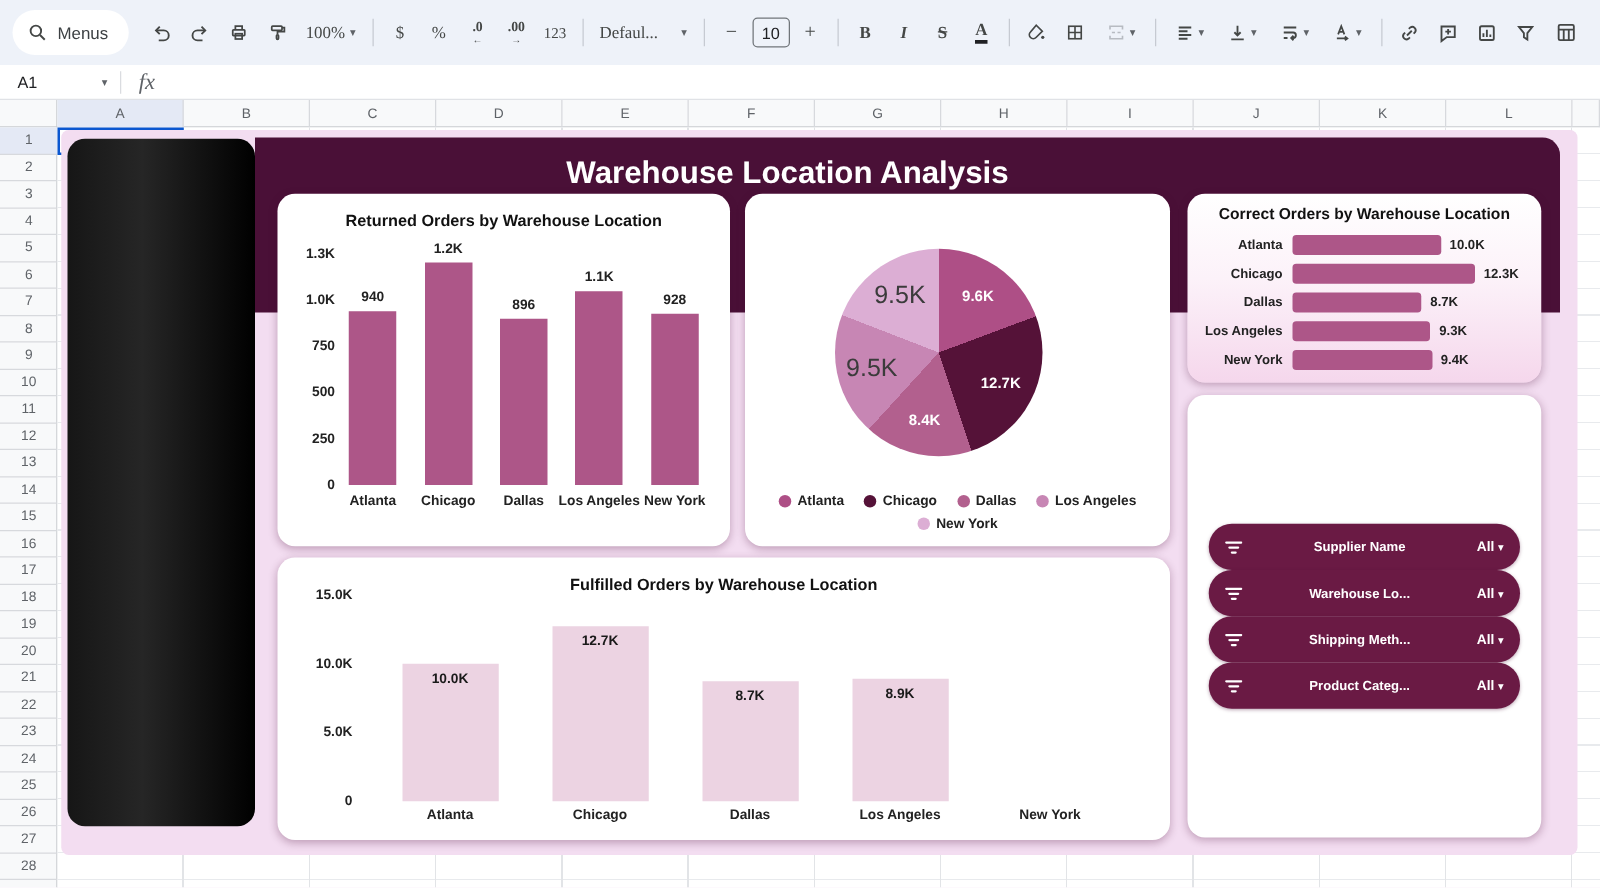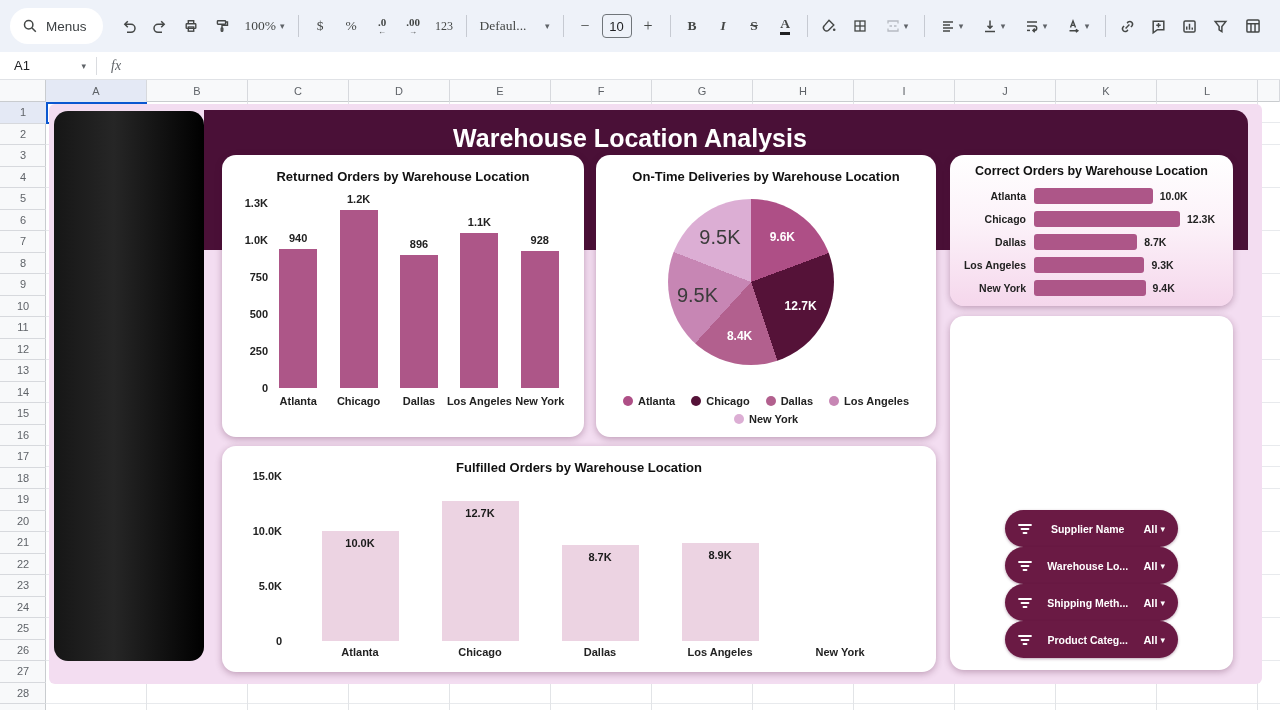--- a/index.html
+++ b/index.html
@@ -28,21 +28,21 @@
   .decdig .arr { font-size:8px; margin-top:0; font-weight:400;}
   .muted { color:#b7bbc2; }
   .muted svg * { stroke:#b7bbc2 !important; }
 
   
   .formula-bar { position:absolute; left:0; top:52px; width:1280px; height:28px; background:#fff;
                  border-bottom:1px solid #e0e2e6; display:flex; align-items:center; }
   .name-box { width:96px; display:flex; align-items:center; justify-content:space-between;
               padding:0 10px 0 14px; font-size:13px; color:#202124; height:100%; }
   .fb-sep { width:1px; height:18px; background:#dadce0; }
-  .fx { font-style:italic; font-family:"Liberation Serif", serif; color:#5f6368; font-size:14px; margin-left:14px; }
+  .fx { font-style:italic; font-family:"Liberation Serif", serif; color:#5f6368; font-size:18px; margin-left:14px; }
 
   
   .corner { position:absolute; left:0; top:80px; width:46px; height:22px; background:#f8f9fa;
             border-right:1px solid #c9cccf; border-bottom:1px solid #c9cccf; }
   .col-headers { position:absolute; left:46px; top:80px; width:1234px; height:22px; background:#f8f9fa;
                  border-bottom:1px solid #c9cccf; }
   .col-h { position:absolute; top:0; height:22px; border-right:1px solid #d7d9dd; display:flex;
            align-items:center; justify-content:center; font-size:11px; color:#5f6368; }
   .row-headers { position:absolute; left:0; top:102px; width:46px; height:608px; background:#f8f9fa;
                  border-right:1px solid #c9cccf; }
@@ -63,21 +63,21 @@
   .purple-band { position:absolute; left:155px; top:6px; width:1044px; height:140px;
                  background:#4a1037; border-radius:0 14px 0 0; }
   .dash-title { position:absolute; left:231px; top:20px; width:700px; text-align:center;
                 color:#fff; font-size:25px; font-weight:700; }
   .card { position:absolute; background:#fff; border-radius:14px; box-shadow:0 2px 7px rgba(70,10,50,.30); }
   #card-returned  { left:173px; top:51px;  width:362px; height:282px; }
   #card-pie       { left:547px; top:51px;  width:340px; height:282px; }
   #card-correct   { left:901px; top:51px;  width:283px; height:151px;
                     background:linear-gradient(180deg,#ffffff 0%,#fcf2f9 45%,#f5d7ec 100%); }
   #card-filters   { left:901px; top:212px; width:283px; height:354px; display:flex; flex-direction:column;
-                    justify-content:flex-end; padding:12px 55px; }
+                    justify-content:center; padding:12px 17px; }
   #card-fulfilled { left:173px; top:342px; width:714px; height:226px; }
   .chart-title { position:absolute; left:0; right:0; top:14px; text-align:center; font-size:13px;
                  font-weight:700; color:#111; }
   #card-correct .chart-title { top:9px; font-size:12.5px; }
   .tick, .vlabel, .xlabel { position:absolute; font-size:11px; font-weight:700; color:#222; }
   .tick { text-align:right; }
   .vbar { position:absolute; }
   .vlabel { text-align:center; }
   .xlabel { text-align:center; }
   .bar-inlabel { position:absolute; left:0; right:0; top:6px; text-align:center; font-size:11px;
@@ -382,21 +382,20 @@
         <div class="xlabel" style="left: 149px; width: 96px; top: 240px;">Dallas</div>
         <div class="vbar" style="left: 238.4px; top: 77.6px; width: 38px; height: 155.4px; background: rgb(173, 86, 136);"></div>
         <div class="vlabel" style="left: 227.4px; width: 60px; top: 60.6px;">1.1K</div>
         <div class="xlabel" style="left: 209.4px; width: 96px; top: 240px;">Los Angeles</div>
         <div class="vbar" style="left: 298.8px; top: 95.656px; width: 38px; height: 137.344px; background: rgb(173, 86, 136);"></div>
         <div class="vlabel" style="left: 287.8px; width: 60px; top: 78.656px;">928</div>
         <div class="xlabel" style="left: 269.8px; width: 96px; top: 240px;">New York</div>
       </div>
 
     <div class="card" id="card-pie">
-      <div class="chart-title">On-Time Deliveries  by Warehouse Location</div>
       <div class="pie" id="pieDisc" style="background: conic-gradient(rgb(174, 79, 134) 0deg, rgb(174, 79, 134) 69.5372deg, rgb(85, 18, 56) 69.5372deg, rgb(85, 18, 56) 161.529deg, rgb(178, 96, 142) 161.529deg, rgb(178, 96, 142) 222.374deg, rgb(199, 134, 180) 222.374deg, rgb(199, 134, 180) 291.187deg, rgb(220, 174, 212) 291.187deg, rgb(220, 174, 212) 360deg);"></div>
       <div class="legend">
           <div class="legend-inner" id="pieLegend">
             <div class="leg-item">
               <div class="leg-dot" style="background: rgb(174, 79, 134);"></div>
               <div class="leg-label">Atlanta</div>
             </div>
             <div class="leg-item">
               <div class="leg-dot" style="background: rgb(85, 18, 56);"></div>
               <div class="leg-label">Chicago</div>

